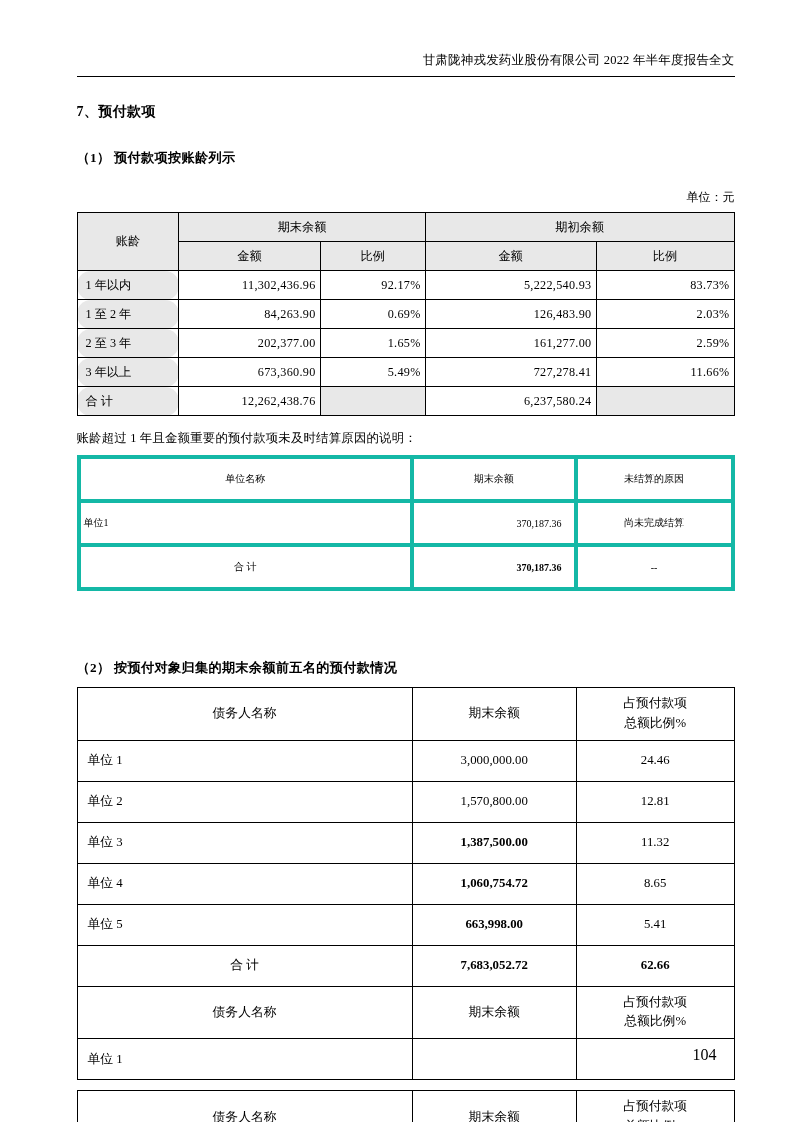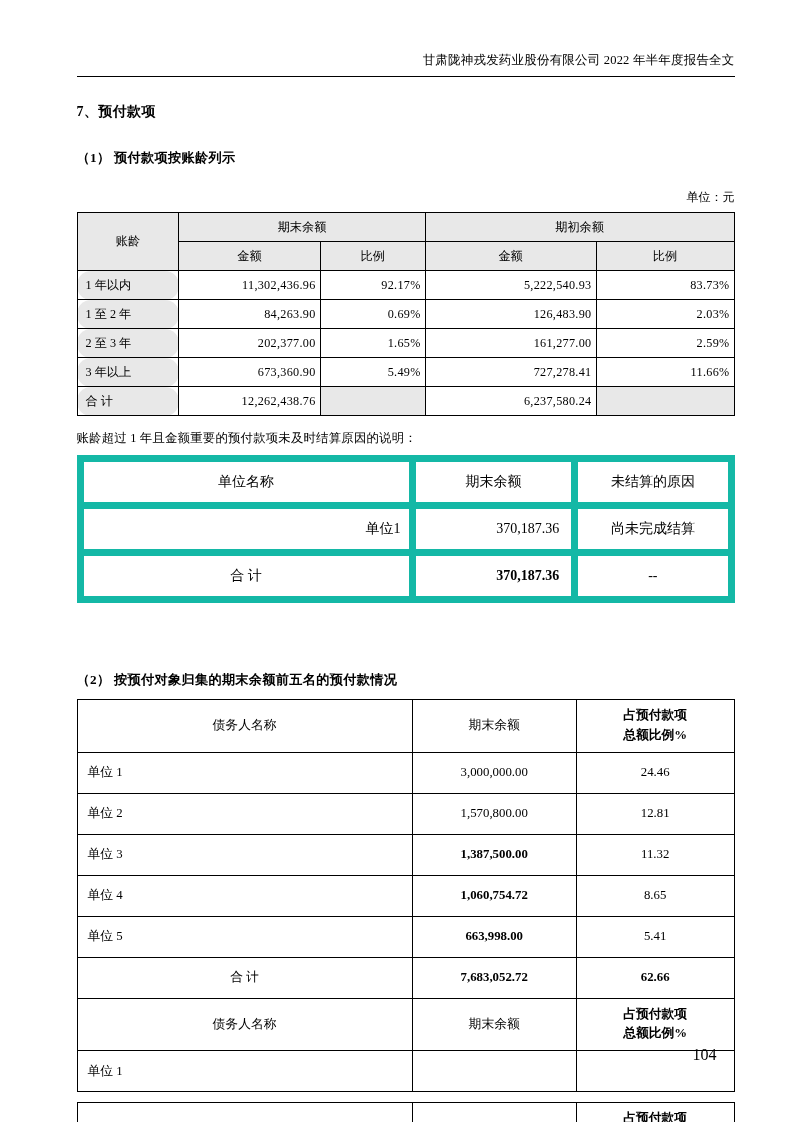--- a/index.html
+++ b/index.html
@@ -95,48 +95,47 @@
   .note-line {
     font-size: 12.4px;
     margin-top: 14px;
     letter-spacing: 0.2px;
   }
   .t2 {
     margin-top: 8px;
     table-layout: fixed;
   }
   .t2 td {
-    border: 7px solid #14b8a6;
+    border: 4px solid #14b8a6;
     padding: 7px 8px;
-    font-size: 14px;
+    font-size: 10px;
     height: 26px;
     vertical-align: middle;
   }
   .t2 .c { text-align: center; }
   .t2 .r { text-align: right; padding-right: 12px; font-family: Liberation Serif, serif; }
-  .t2 .l { text-align: right; padding-left: 10px; }
+  .t2 .l { text-align: left; padding-left: 3px; }
   .t2 .bold { font-weight: bold; }
   .gap-big { height: 40px; }
   .t3 {
     margin-top: 10px;
     table-layout: fixed;
   }
   .t3 td {
     border: 1px solid #000;
     padding: 6px 8px;
     font-size: 12.8px;
     height: 28px;
     vertical-align: middle;
   }
   .t3 .c { text-align: center; }
   .t3 .l { text-align: left; padding-left: 10px; }
   .t3 .hd2 {
     line-height: 1.55;
     text-align: center;
-    font-weight: bold;
   }
   .t3 .bold { font-weight: bold; }
   .tall td { height: 36px; }
   .page-num {
     position: absolute;
     right: 68px;
     bottom: 58px;
     font-size: 16px;
     margin-left: 24px;
   }

